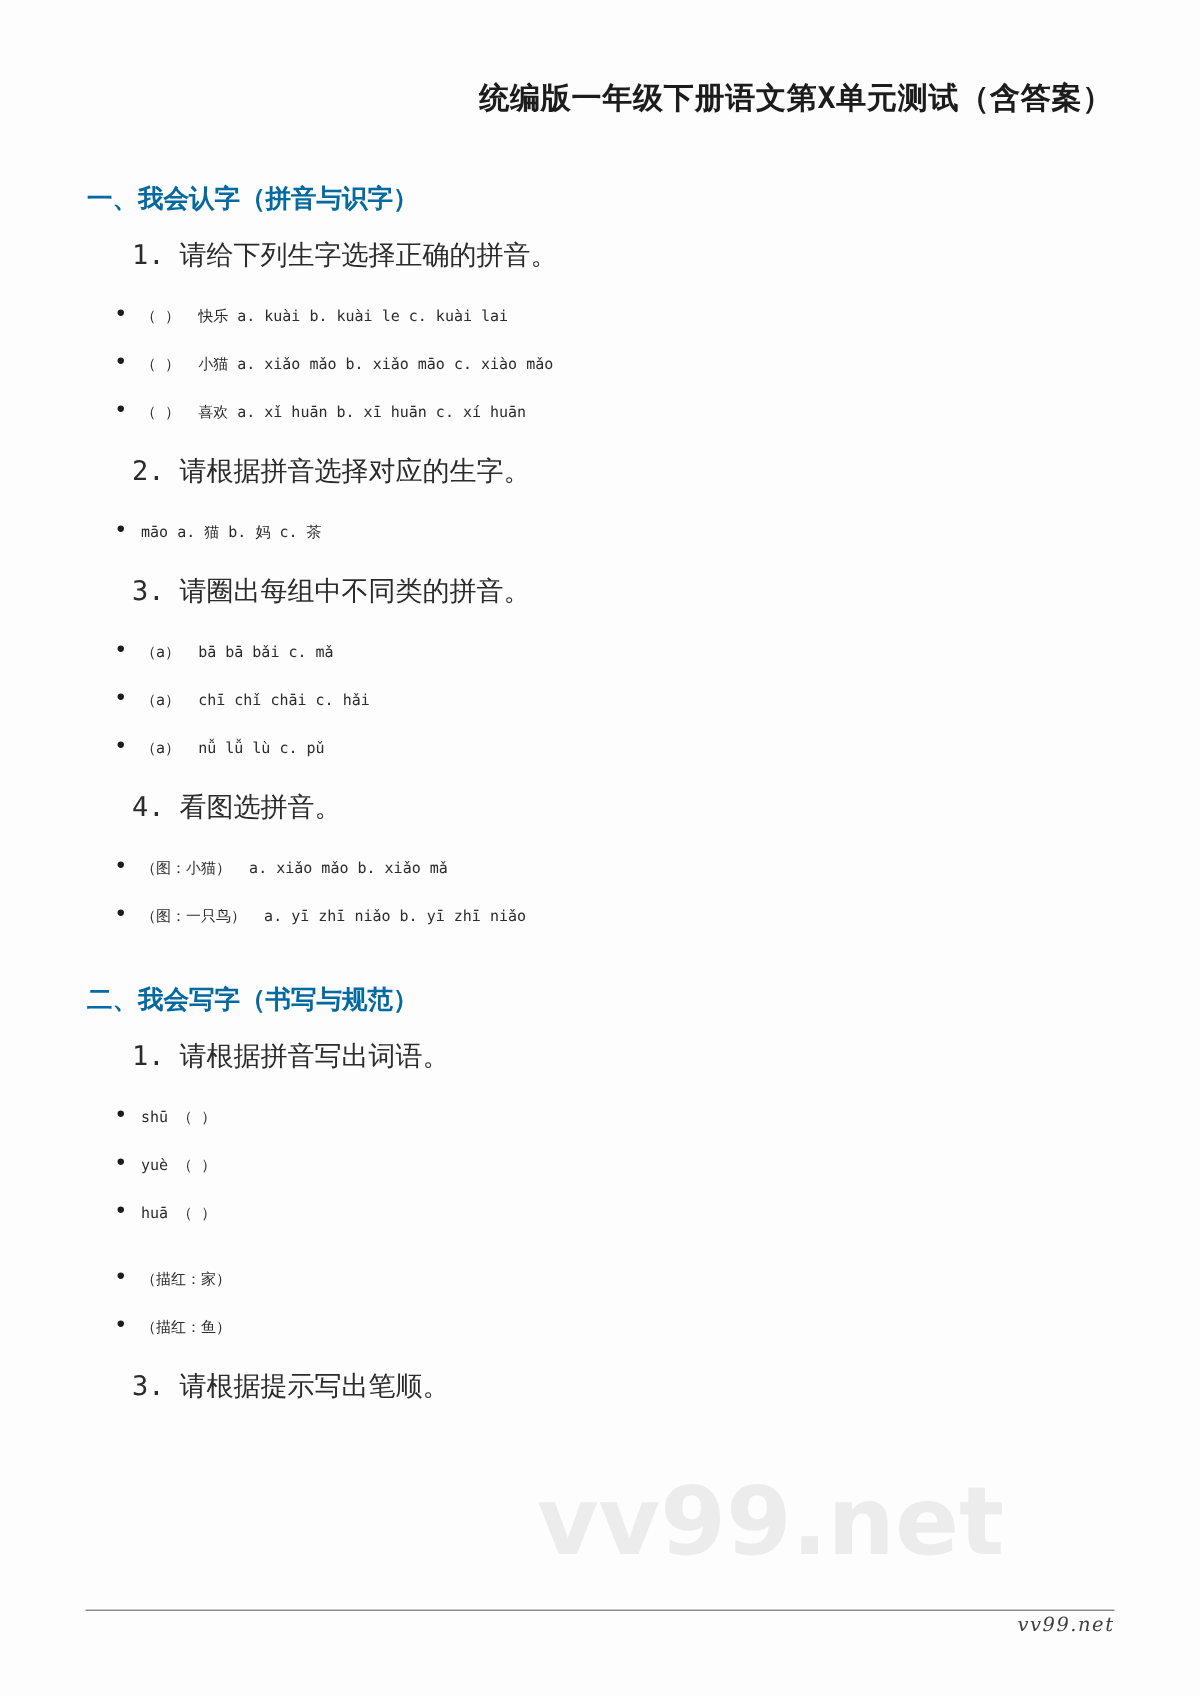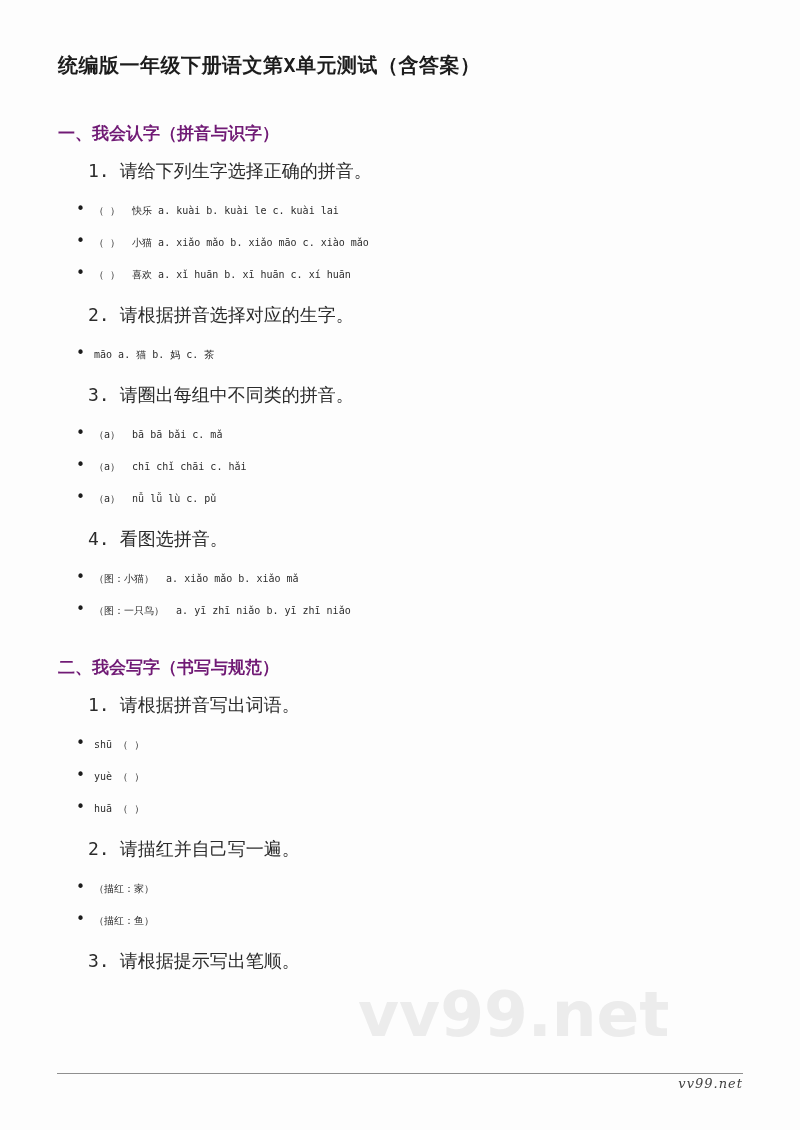--- a/index.html
+++ b/index.html
@@ -11,30 +11,30 @@
     position:relative;
     overflow:hidden;
   }
   .page{
     position:relative;
     z-index:1;
     padding:0 58px;
   }
   .doc-title{
     margin-top:52px;
-    text-align:left;
+    text-align:right;
     font-size:20px;
     font-weight:bold;
     color:#1c1c1c;
     letter-spacing:.5px;
   }
   .section-heading{
     font-size:17px;
     font-weight:bold;
-    color:#701a75;
+    color:#0369a1;
     margin-top:42px;
     line-height:24px;
   }
   .section-heading.second{margin-top:30px;}
   .question{
     margin-top:16px;
     padding-left:30px;
     font-size:18px;
     line-height:20px;
   }
@@ -138,23 +138,20 @@
 
   <div class="question">
     <span class="q-num">1.</span><span>请根据拼音写出词语。</span>
   </div>
   <ul class="items">
     <li>shū （ ）</li>
     <li>yuè （ ）</li>
     <li>huā （ ）</li>
   </ul>
 
-  <div class="question">
-    <span class="q-num">2.</span><span>请描红并自己写一遍。</span>
-  </div>
   <ul class="items">
     <li>（描红：家）</li>
     <li>（描红：鱼）</li>
   </ul>
 
   <div class="question">
     <span class="q-num">3.</span><span>请根据提示写出笔顺。</span>
   </div>
 
 </div>

